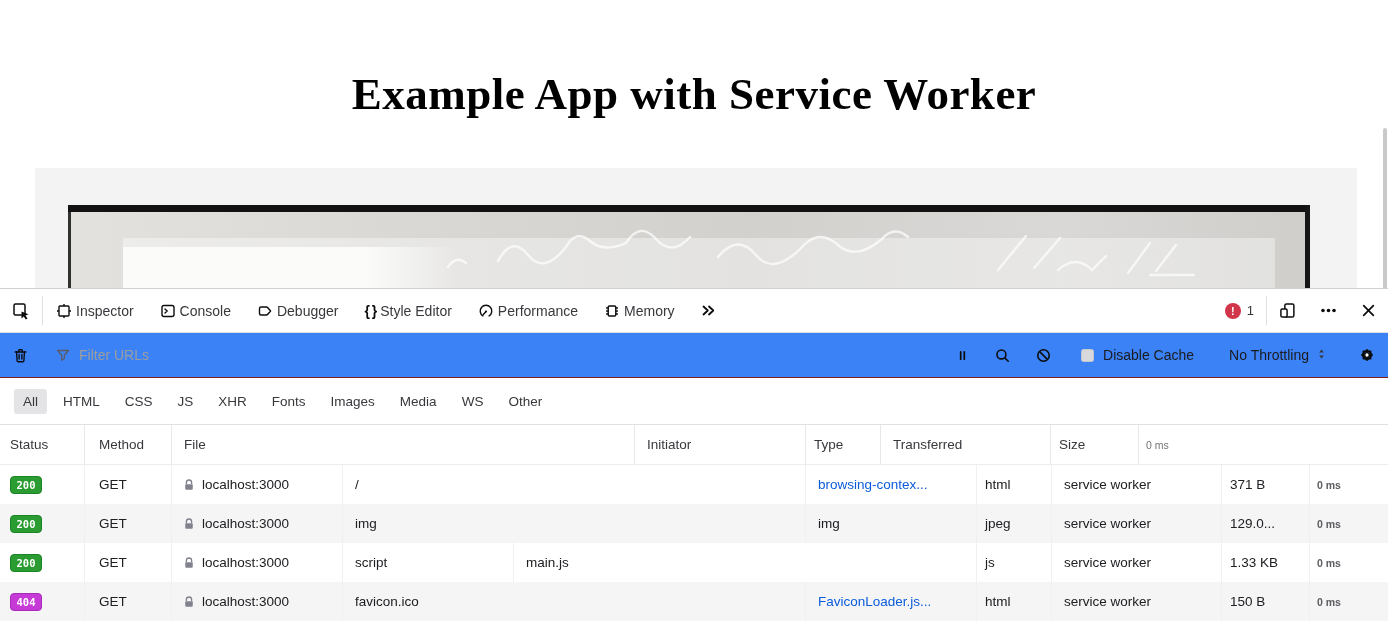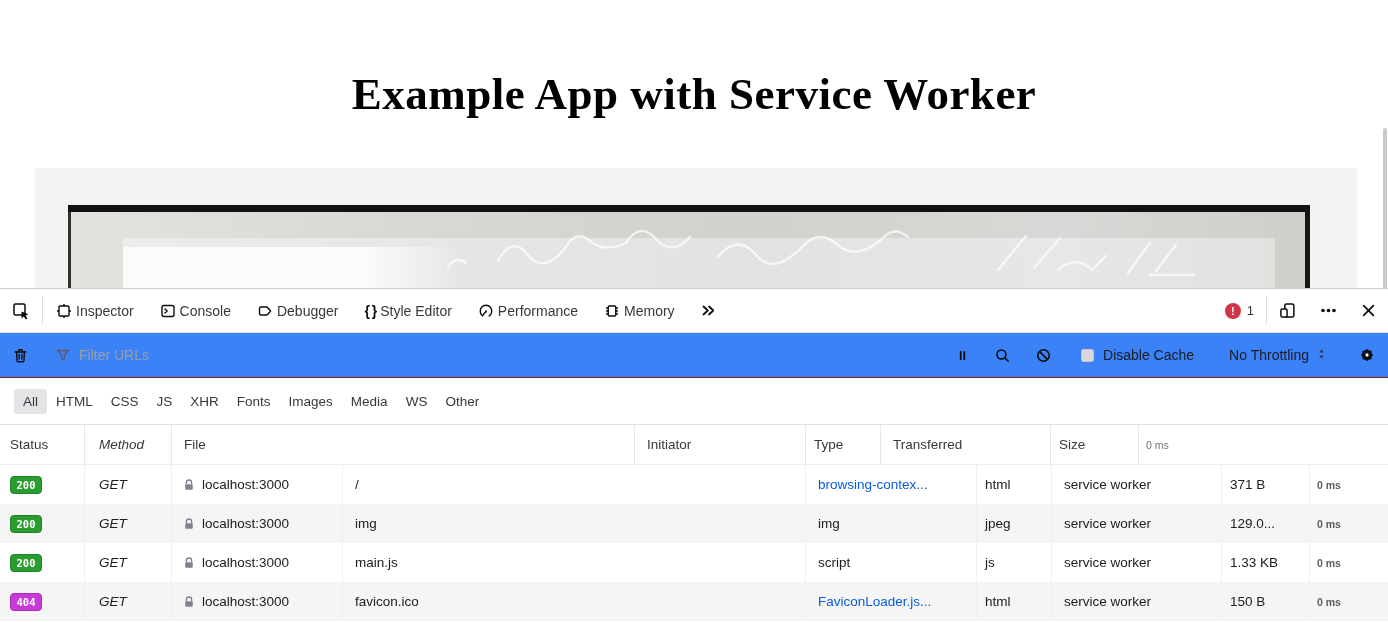--- a/index.html
+++ b/index.html
@@ -58,35 +58,35 @@
   .filter-input-wrap { display: flex; align-items: center; gap: 8px; padding-left: 13px; flex: 1; }
   .filter-input { border: none; outline: none; font-size: 14px; color: #38383d; flex: 1; background: transparent; }
   .filter-input::placeholder { color: #9d9d9f; }
   .chk-wrap { display: flex; align-items: center; gap: 9px; padding: 0 16px; cursor: pointer; white-space: nowrap; }
   .chk { width: 13px; height: 13px; background: #d9d9dc; border: 1px solid #c8c8cc; border-radius: 2.5px; }
   .chk-label { font-size: 14px; color: #1b1b1f; }
   .throttle { display: flex; gap: 7px; padding: 0 18px; cursor: pointer; white-space: nowrap; }
   .throttle-label { font-size: 14px; color: #1b1b1f; }
 
   
-  .dt-typebar { height: 46px; display: flex; align-items: center; padding-left: 14px; background: #fff; }
+  .dt-typebar { height: 46px; display: flex; align-items: center; padding-left: 14px; gap: 7px; background: #fff; }
   .type-btn { padding: 5px 9px; font-size: 13.5px; color: #38383d; border-radius: 3px; cursor: pointer; }
   .type-btn.active { background: #e4e4e7; }
 
   
   .dt-table { border-top: 1px solid #e0e0e2; }
   .thead { display: flex; height: 40px; align-items: center; border-bottom: 1px solid #ededf0; }
   .th { height: 100%; display: flex; align-items: center; border-right: 1px solid #e7e7e9;
     font-size: 13.5px; color: #38383d; overflow: hidden; white-space: nowrap; }
   .tbody .trow { display: flex; height: 39px; align-items: center; }
   .tbody .trow:nth-child(even) { background: #f5f5f6; }
   .td { height: 100%; display: flex; align-items: center; border-right: 1px solid #f0f0f1;
     font-size: 13.5px; color: #202024; overflow: hidden; white-space: nowrap; }
   .c-status { width: 85px;  padding-left: 10px; }
-  .c-method { width: 87px;  padding-left: 14px; font-style: italic; }
+  .c-method { width: 87px;  padding-left: 14px; }
   .c-domain { width: 171px; padding-left: 10px; gap: 6px; }
   .c-file   { width: 463px; padding-left: 12px; }
   .c-init   { width: 171px; padding-left: 12px; }
   .c-type   { width: 75px;  padding-left: 8px; }
   .c-trans  { width: 170px; padding-left: 12px; }
   .c-size   { width: 88px;  padding-left: 8px; }
   .c-wf     { flex: 1; padding-left: 7px; border-right: none; font-size: 10.5px; color: #5c5c61; font-weight: 700; }
   .th.c-wf  { font-weight: 400; color: #737377; }
   .badge { display: inline-block; min-width: 32px; text-align: center; padding: 2px 4px;
     border-radius: 4px; color: #fff; font-family: "DejaVu Sans Mono", monospace; font-size: 10.5px; font-weight: 700; }
@@ -340,22 +340,22 @@
             <span class="badge badge-green">200</span>
           </div>
         <div class="td c-method">GET</div>
         <div class="td c-domain">
           <svg width="14" height="14" viewBox="0 0 16 16">
             <path d="M5 7.2V5.3a3 3 0 0 1 6 0v1.9" fill="none" stroke="#82828e" stroke-width="1.5"></path>
             <rect x="3.7" y="7" width="8.6" height="6.4" rx="1.2" fill="#82828e"></rect>
           </svg>
           <span>localhost:3000</span>
         </div>
+        <div class="td c-init">script</div>
         <div class="td c-file">main.js</div>
-        <div class="td c-init">script</div>
         <div class="td c-type">js</div>
         <div class="td c-trans">service worker</div>
         <div class="td c-size">1.33 KB</div>
         <div class="td c-wf">0 ms</div>
       </div>
 
       <div class="trow">
         <div class="td c-status">
             <span class="badge badge-purple">404</span>
           </div>

